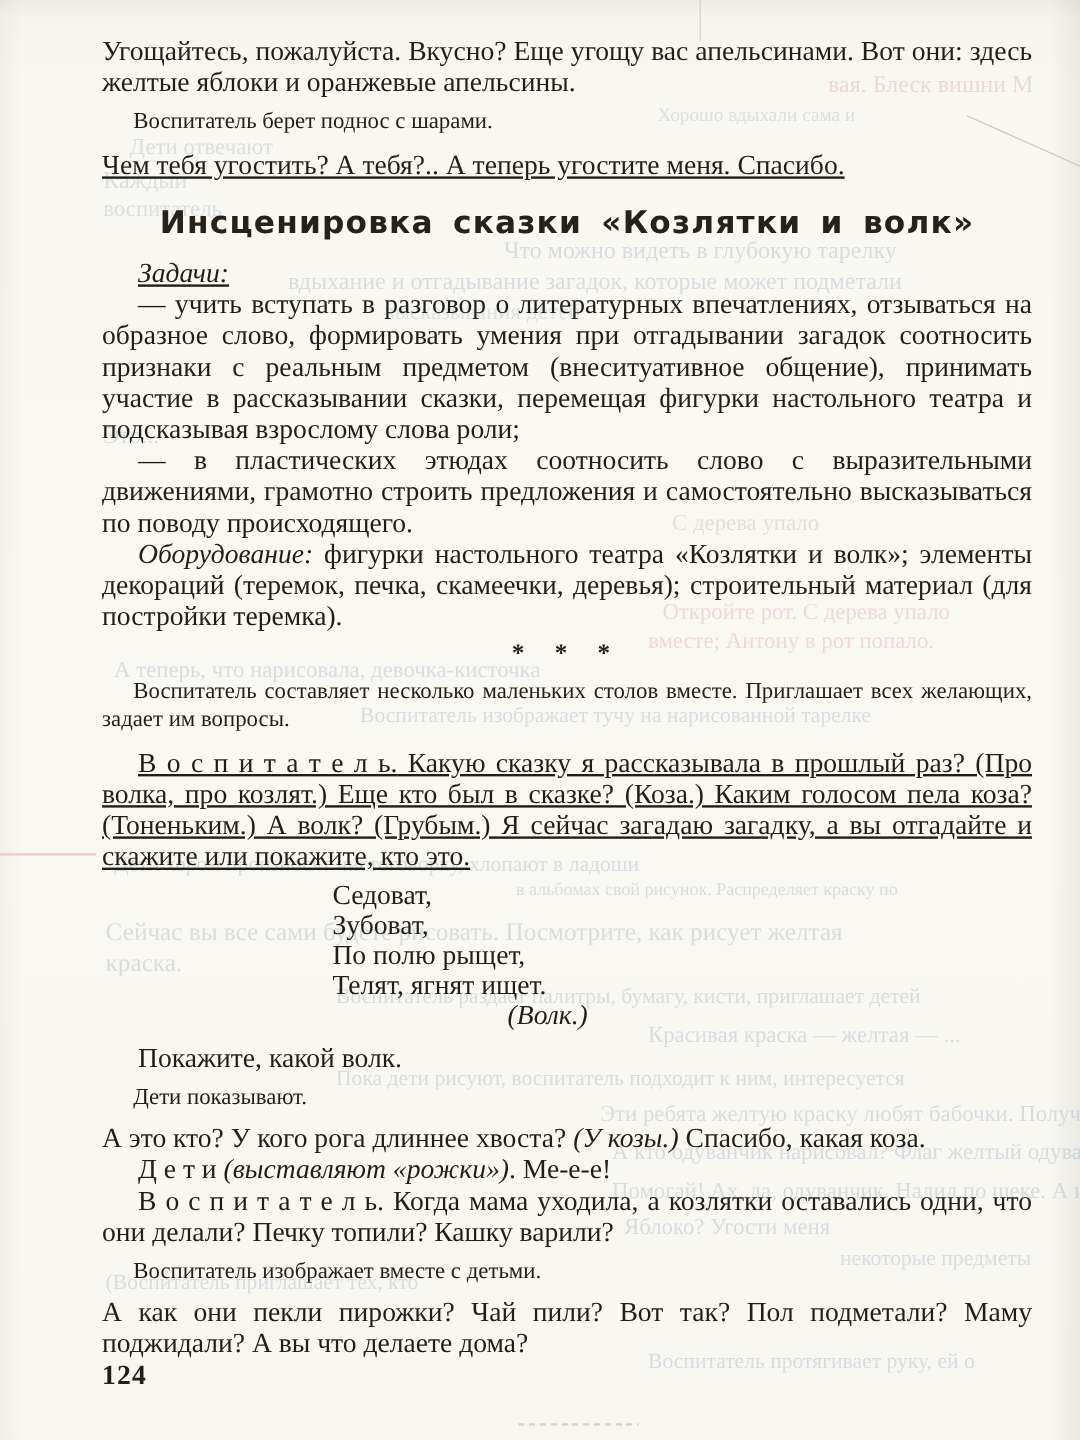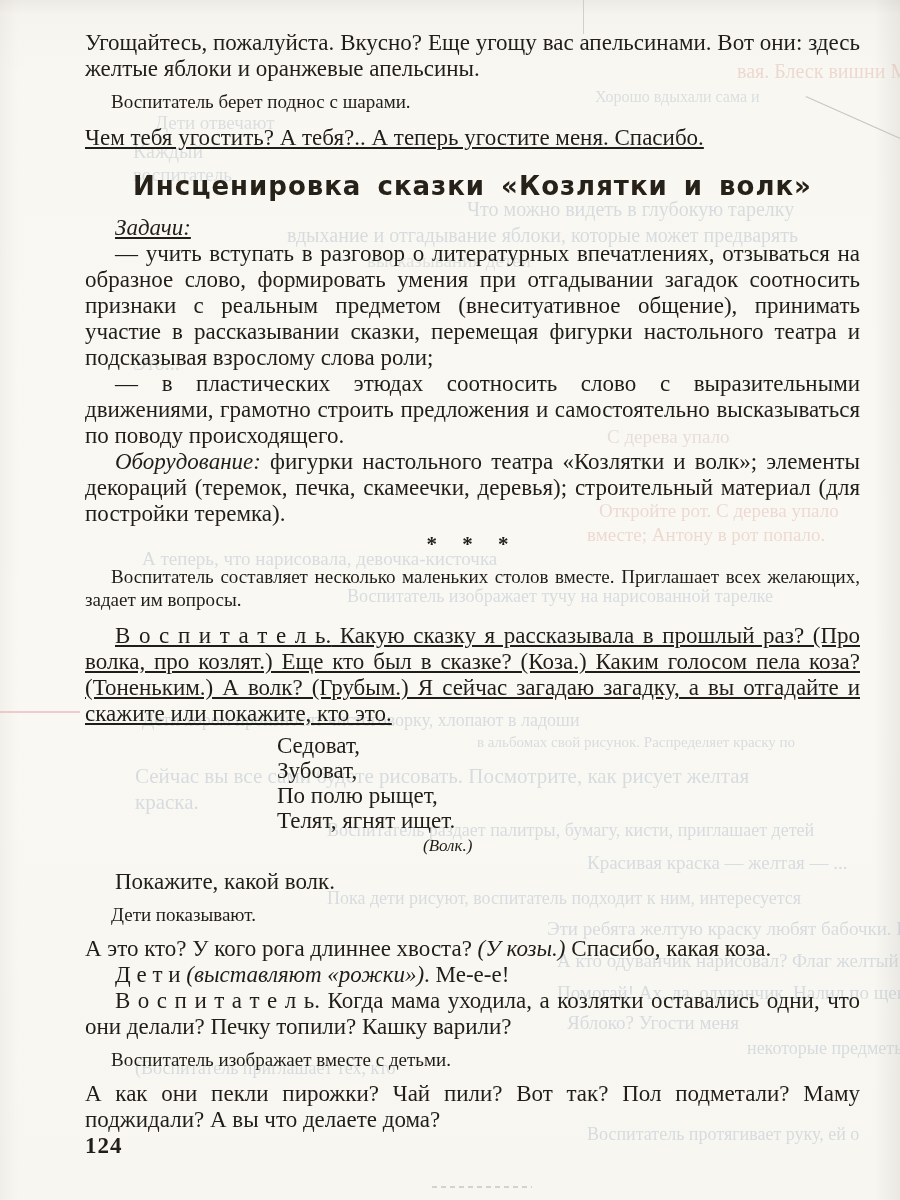--- a/index.html
+++ b/index.html
@@ -36,26 +36,26 @@
     text-align:center;text-indent:0;
     letter-spacing:1px;word-spacing:6px;
     color:#262119;
   }
   .divider{
     text-align:center;text-indent:0;
     font-weight:bold;font-size:21px;line-height:22px;letter-spacing:10px;
   }
   .verse{margin-left:192px;}
   .verse-line{font-size:23px;line-height:25px;}
-  .verse-attr{font-style:italic;font-size:17px;line-height:26px;margin-left:338px;}
+  .verse-attr{font-style:italic;font-size:23px;line-height:26px;margin-left:338px;}
   .pagenum{font-weight:bold;font-size:23px;letter-spacing:1px;text-align:left;}
   .mt8{margin-top:8px;}  .mt10{margin-top:10px;} .mt12{margin-top:12px;text-decoration:underline;}.mt18{margin-top:18px;} .mt6{margin-top:6px;}
   .mt16{}
   
-  #ghost-layer{position:absolute;inset:0;z-index:1;pointer-events:none;margin-left:47px;}
+  #ghost-layer{position:absolute;inset:0;z-index:1;pointer-events:none;}
   .ghost{
     position:absolute;white-space:nowrap;
     font-family:"Liberation Serif", serif;
     opacity:.38;filter:blur(0.4px);
   }
   
   .artifact{position:absolute;z-index:1;pointer-events:none;}
   .crease-top-right{
     left:806px;top:96px;width:118px;height:1px;
     background:#c9c6bf;transform:rotate(24deg);transform-origin:left top;
@@ -77,21 +77,21 @@
 
 <div class="scan">
 
   <div id="ghost-layer">
       <span class="ghost" style="left: 690px; top: 60px; font-size: 20px; color: rgb(217, 168, 160);">вая. Блеск вишни М</span>
       <span class="ghost" style="left: 548px; top: 88px; font-size: 16px; color: rgb(168, 182, 198);">Хорошо вдыхали сама и</span>
       <span class="ghost" style="left: 108px; top: 112px; font-size: 19px; color: rgb(168, 182, 198);">Дети отвечают</span>
       <span class="ghost" style="left: 86px; top: 140px; font-size: 20px; color: rgb(168, 182, 198);">Каждый</span>
       <span class="ghost" style="left: 86px; top: 164px; font-size: 19px; color: rgb(168, 182, 198);">воспитатель</span>
       <span class="ghost" style="left: 420px; top: 198px; font-size: 20px; color: rgb(159, 176, 196);">Что можно видеть в глубокую тарелку</span>
-      <span class="ghost" style="left: 240px; top: 224px; font-size: 20px; color: rgb(159, 176, 196);">вдыхание и отгадывание яблоки, которые может предварять</span>
+      <span class="ghost" style="left: 240px; top: 224px; font-size: 20px; color: rgb(159, 176, 196);">вдыхание и отгадывание загадок, которые может подметали</span>
       <span class="ghost" style="left: 320px; top: 250px; font-size: 19px; color: rgb(180, 191, 203);">высказывания детей</span>
       <span class="ghost" style="left: 86px; top: 352px; font-size: 20px; color: rgb(159, 176, 196);">Это...</span>
       <span class="ghost" style="left: 560px; top: 426px; font-size: 19px; color: rgb(201, 180, 171);">С дерева упало</span>
       <span class="ghost" style="left: 552px; top: 500px; font-size: 19px; color: rgb(217, 168, 160);">Откройте рот. С дерева упало</span>
       <span class="ghost" style="left: 540px; top: 524px; font-size: 19px; color: rgb(217, 168, 160);">вместе; Антону в рот попало.</span>
       <span class="ghost" style="left: 95px; top: 548px; font-size: 19px; color: rgb(159, 176, 196);">А теперь, что нарисовала, девочка-кисточка</span>
       <span class="ghost" style="left: 300px; top: 586px; font-size: 18px; color: rgb(159, 176, 196);">Воспитатель изображает тучу на нарисованной тарелке</span>
       <span class="ghost" style="left: 95px; top: 710px; font-size: 18px; color: rgb(159, 176, 196);">Дети хором произносят чистоговорку, хлопают в ладоши</span>
       <span class="ghost" style="left: 430px; top: 734px; font-size: 15px; color: rgb(159, 176, 196);">в альбомах свой рисунок. Распределяет краску по</span>
       <span class="ghost" style="left: 88px; top: 764px; font-size: 21px; color: rgb(159, 176, 196);">Сейчас вы все сами будете рисовать. Посмотрите, как рисует желтая</span>

